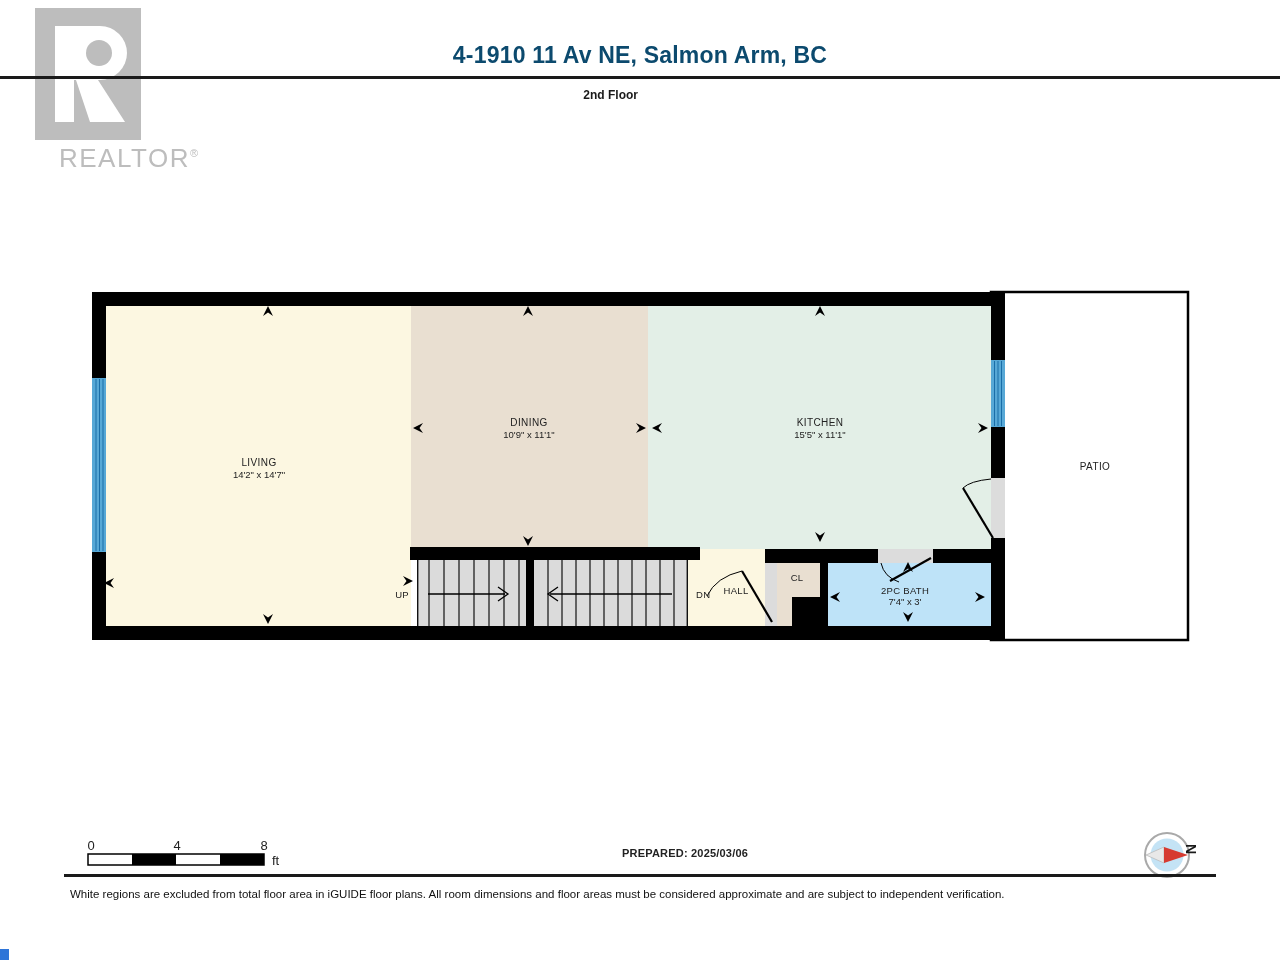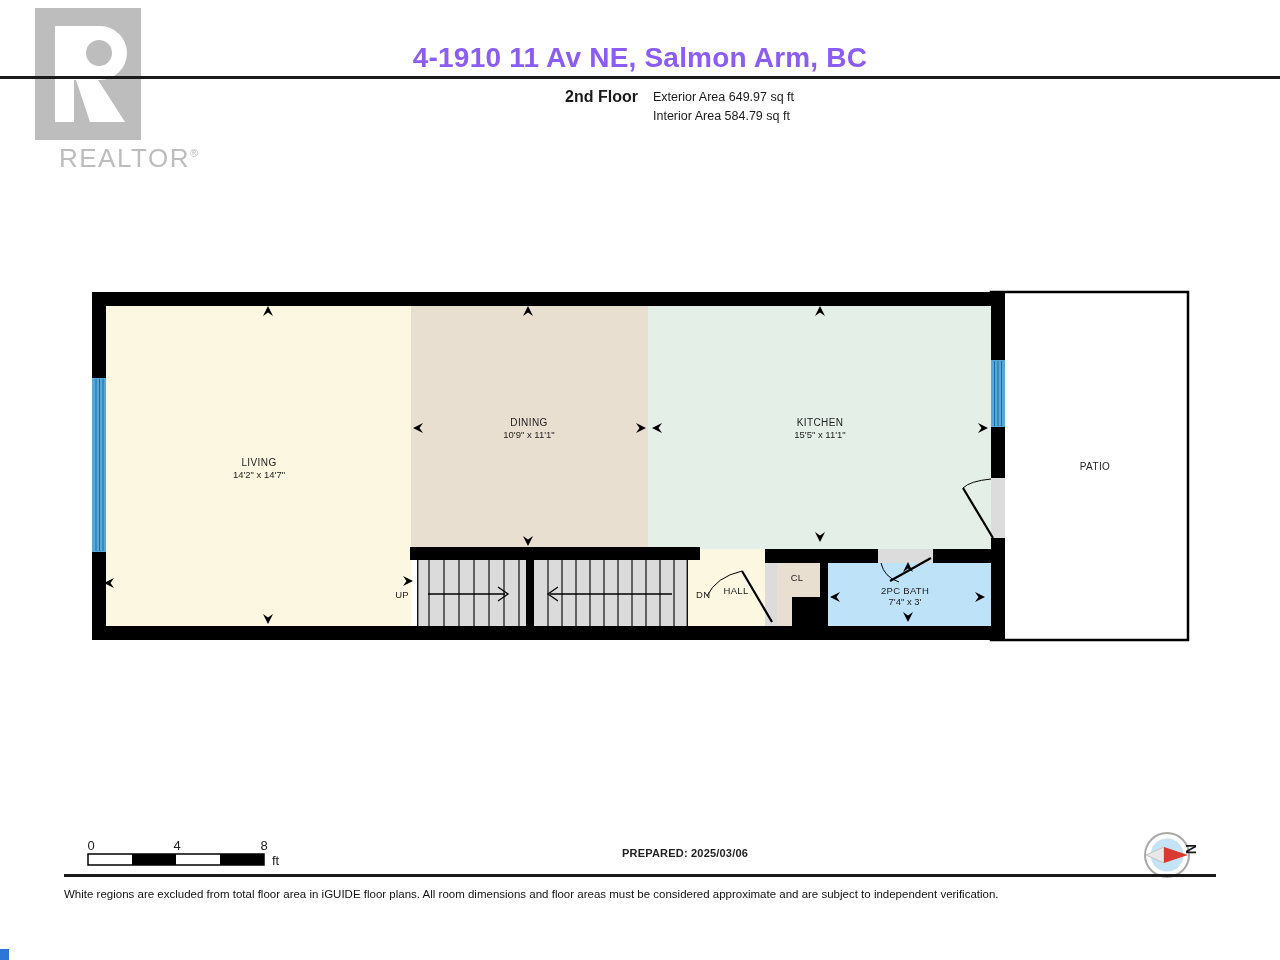--- a/index.html
+++ b/index.html
@@ -3,32 +3,32 @@
 <meta charset="utf-8">
 <style>
   html,body{margin:0;padding:0;background:#fff;}
   .page{
     position:relative;width:1280px;height:960px;background:#ffffff;overflow:hidden;
     font-family:"Liberation Sans", sans-serif;color:#1a1a1a;
   }
   .abs{position:absolute;}
   .title{
     left:0;right:0;top:42px;text-align:center;
-    font-size:28px;font-weight:bold;letter-spacing:.2px;color:#8b5cf6;
+    font-size:23px;font-weight:bold;letter-spacing:.2px;color:#0c4a6e;
   }
   .hrule{left:0;width:1280px;top:76px;height:3px;background:#1a1a1a;z-index:3;}
-  .floor-label{right:642px;top:88px;font-size:16px;font-weight:bold;z-index:3;}
+  .floor-label{right:642px;top:88px;font-size:12px;font-weight:bold;z-index:3;}
   .area-block{left:653px;top:88px;font-size:12.5px;line-height:19px;z-index:3;}
   .wordmark{
     left:24px;top:143px;font-size:26px;letter-spacing:1.5px;color:#bdbdbd;z-index:1;margin-left:35px;
   }
   .wordmark sup{font-size:11px;}
   .plan-svg{left:0;top:0;z-index:2;}
   .prepared{left:578px;top:847px;font-size:11px;font-weight:bold;letter-spacing:.2px;color:#222;z-index:3;padding-left:44px;}
-  .disclaimer{left:64px;top:888px;font-size:11.5px;color:#111;z-index:3;}
+  .disclaimer{left:70px;top:888px;font-size:11.5px;color:#111;z-index:3;}
   .frule{left:64px;width:1152px;top:874px;height:3px;background:#1a1a1a;z-index:3;}
   .north{left:1186px;top:841px;font-size:14px;font-weight:bold;transform:rotate(90deg);z-index:4;}
   .corner-mark{left:0;top:949px;width:9px;height:11px;background:#2e75d8;z-index:5;}
   text{font-family:"Liberation Sans", sans-serif;fill:#222;}
   .room-name{font-size:10px;letter-spacing:.4px;}
   .room-dims{font-size:9.5px;}
   .small-lbl{font-size:9.5px;letter-spacing:.3px;}
   .scale-num{font-size:13px;}
 </style>
 </head>
@@ -152,24 +152,20 @@
       <circle cx="1167" cy="855" r="22" fill="#ffffff" stroke="#a9a9a9" stroke-width="2"></circle>
       <circle cx="1167" cy="855" r="16.5" fill="#C4E3F5"></circle>
       <polygon points="1146,855 1164,847 1164,863" fill="#e8e8e8" stroke="#bbbbbb" stroke-width="0.8"></polygon>
       <polygon points="1164,847 1188,855 1164,863" fill="#D63A30"></polygon>
     </g>
   </svg>
 
   <div class="abs title">4-1910 11 Av NE, Salmon Arm, BC</div>
   <div class="abs hrule"></div>
   <div class="abs floor-label">2nd Floor</div>
-  <div class="abs area-block">
-    <div>Exterior Area 649.97 sq ft</div>
-    <div>Interior Area 584.79 sq ft</div>
-  </div>
 
   <div class="abs wordmark">
     <span>REALTOR</span><sup>®</sup>
   </div>
 
   <div class="abs prepared">PREPARED: 2025/03/06</div>
   <div class="abs north">N</div>
   <div class="abs frule"></div>
   <div class="abs disclaimer">White regions are excluded from total floor area in iGUIDE floor plans. All room dimensions and floor areas must be considered approximate and are subject to independent verification.</div>
   <div class="abs corner-mark"></div>

